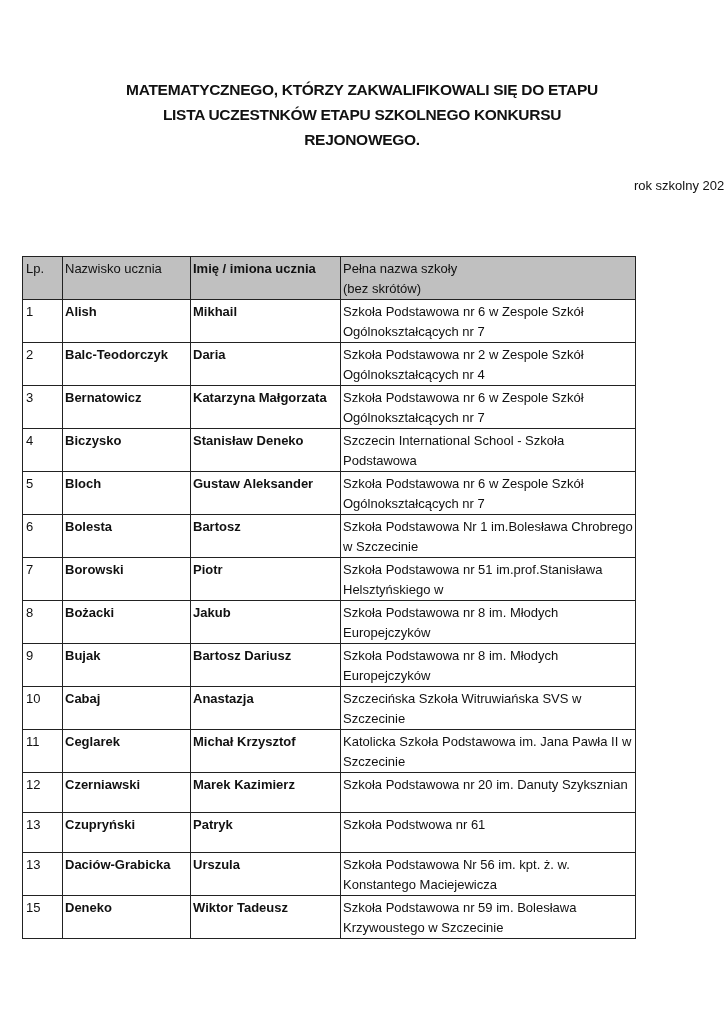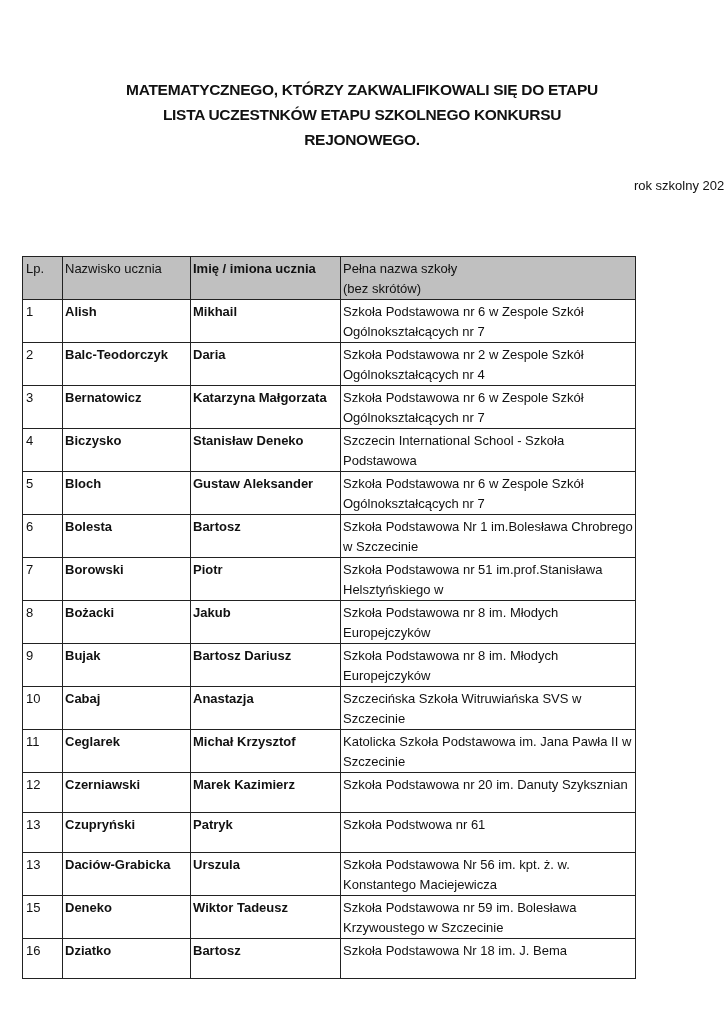--- a/index.html
+++ b/index.html
@@ -149,20 +149,14 @@
         <td class="nowrap">Daciów-Grabicka</td>
         <td class="nowrap">Urszula</td>
         <td>Szkoła Podstawowa Nr 56 im. kpt. ż. w. Konstantego Maciejewicza</td>
       </tr>
       <tr>
         <td class="lp">15</td>
         <td class="nowrap">Deneko</td>
         <td class="nowrap">Wiktor Tadeusz</td>
         <td>Szkoła Podstawowa nr 59 im. Bolesława Krzywoustego w Szczecinie</td>
       </tr>
-      <tr>
-        <td class="lp">16</td>
-        <td class="nowrap">Dziatko</td>
-        <td class="nowrap">Bartosz</td>
-        <td>Szkoła Podstawowa Nr 18 im. J. Bema</td>
-      </tr>
     </tbody>
 </table>
 
 </body></html>

